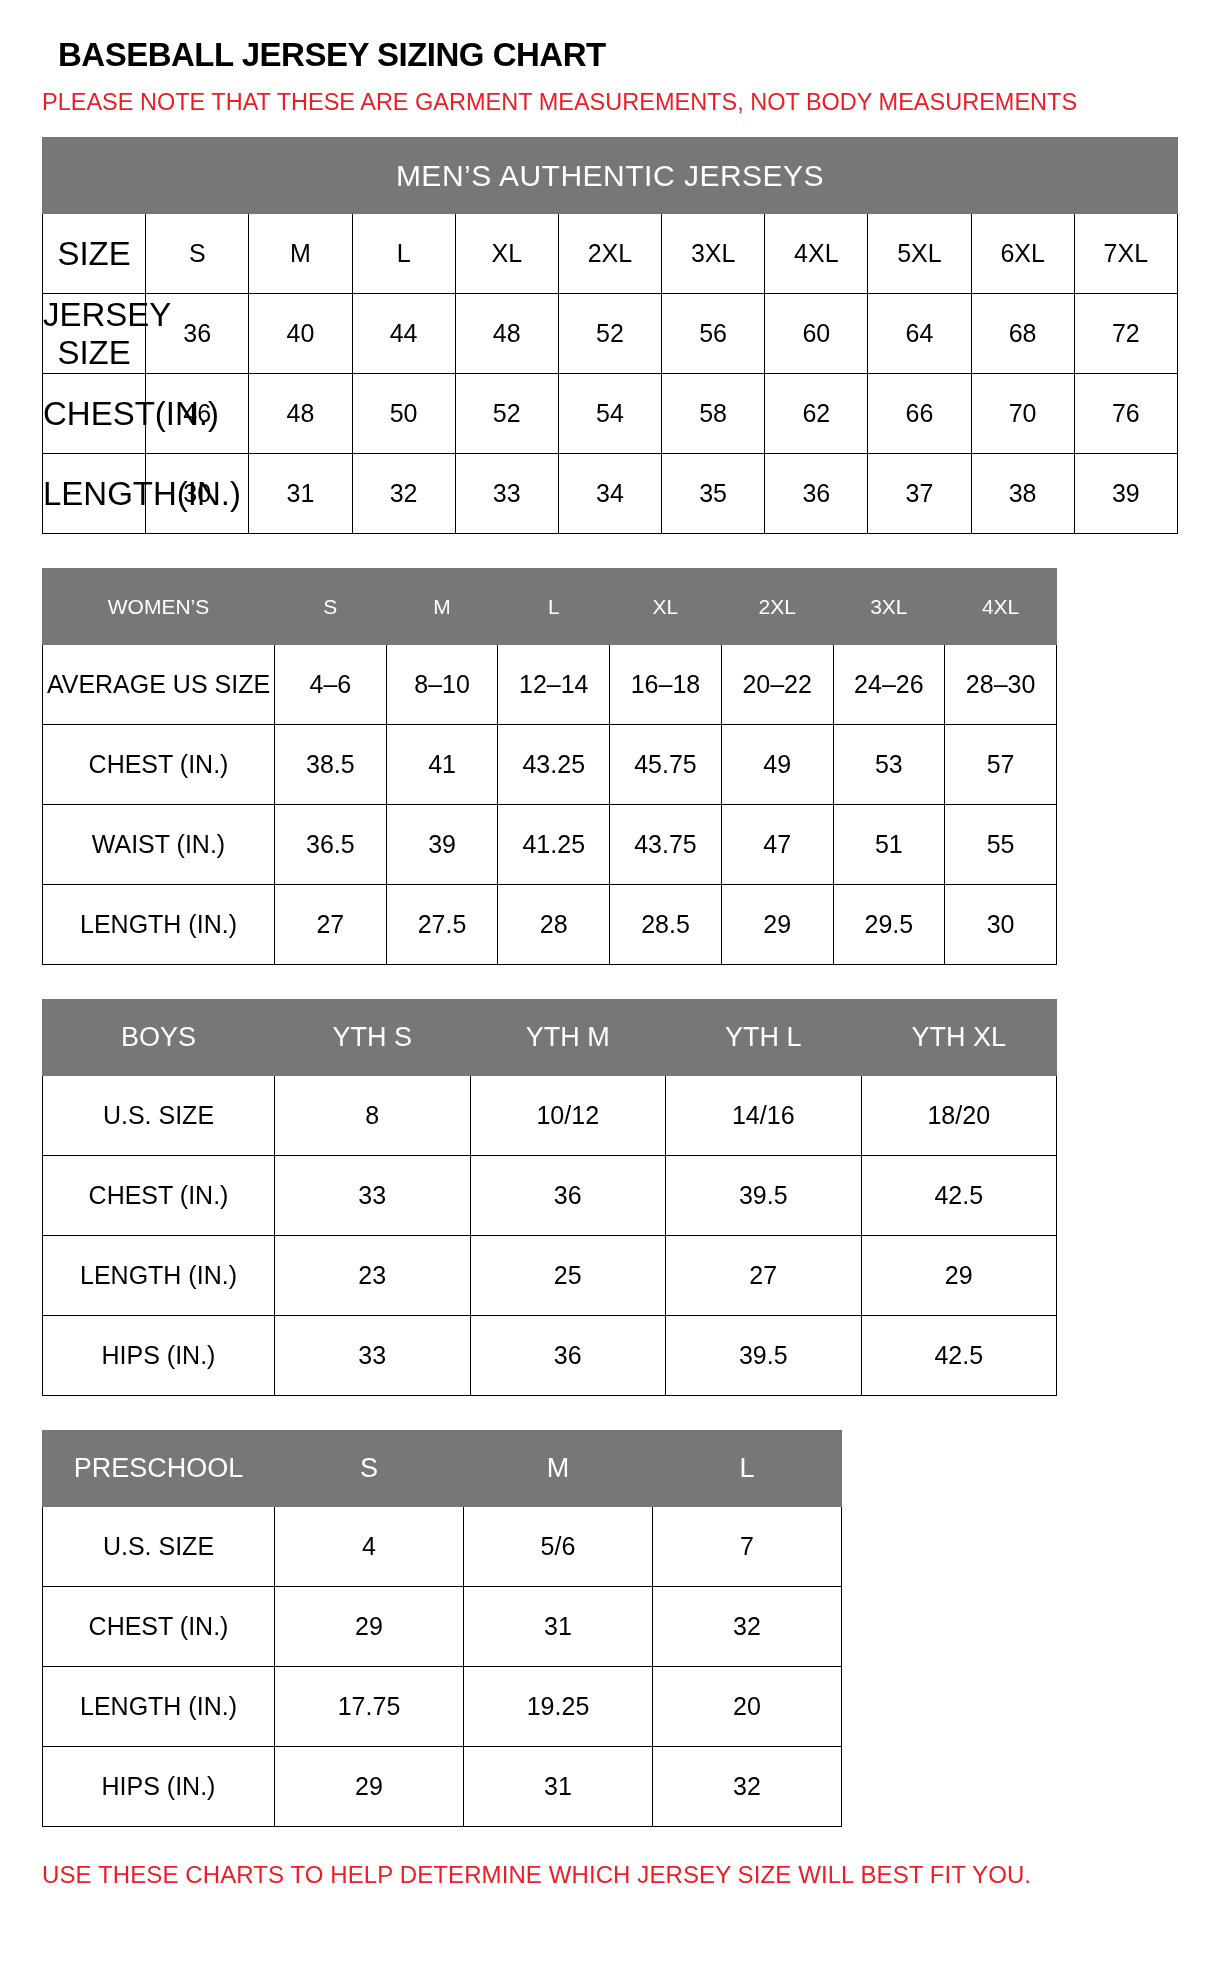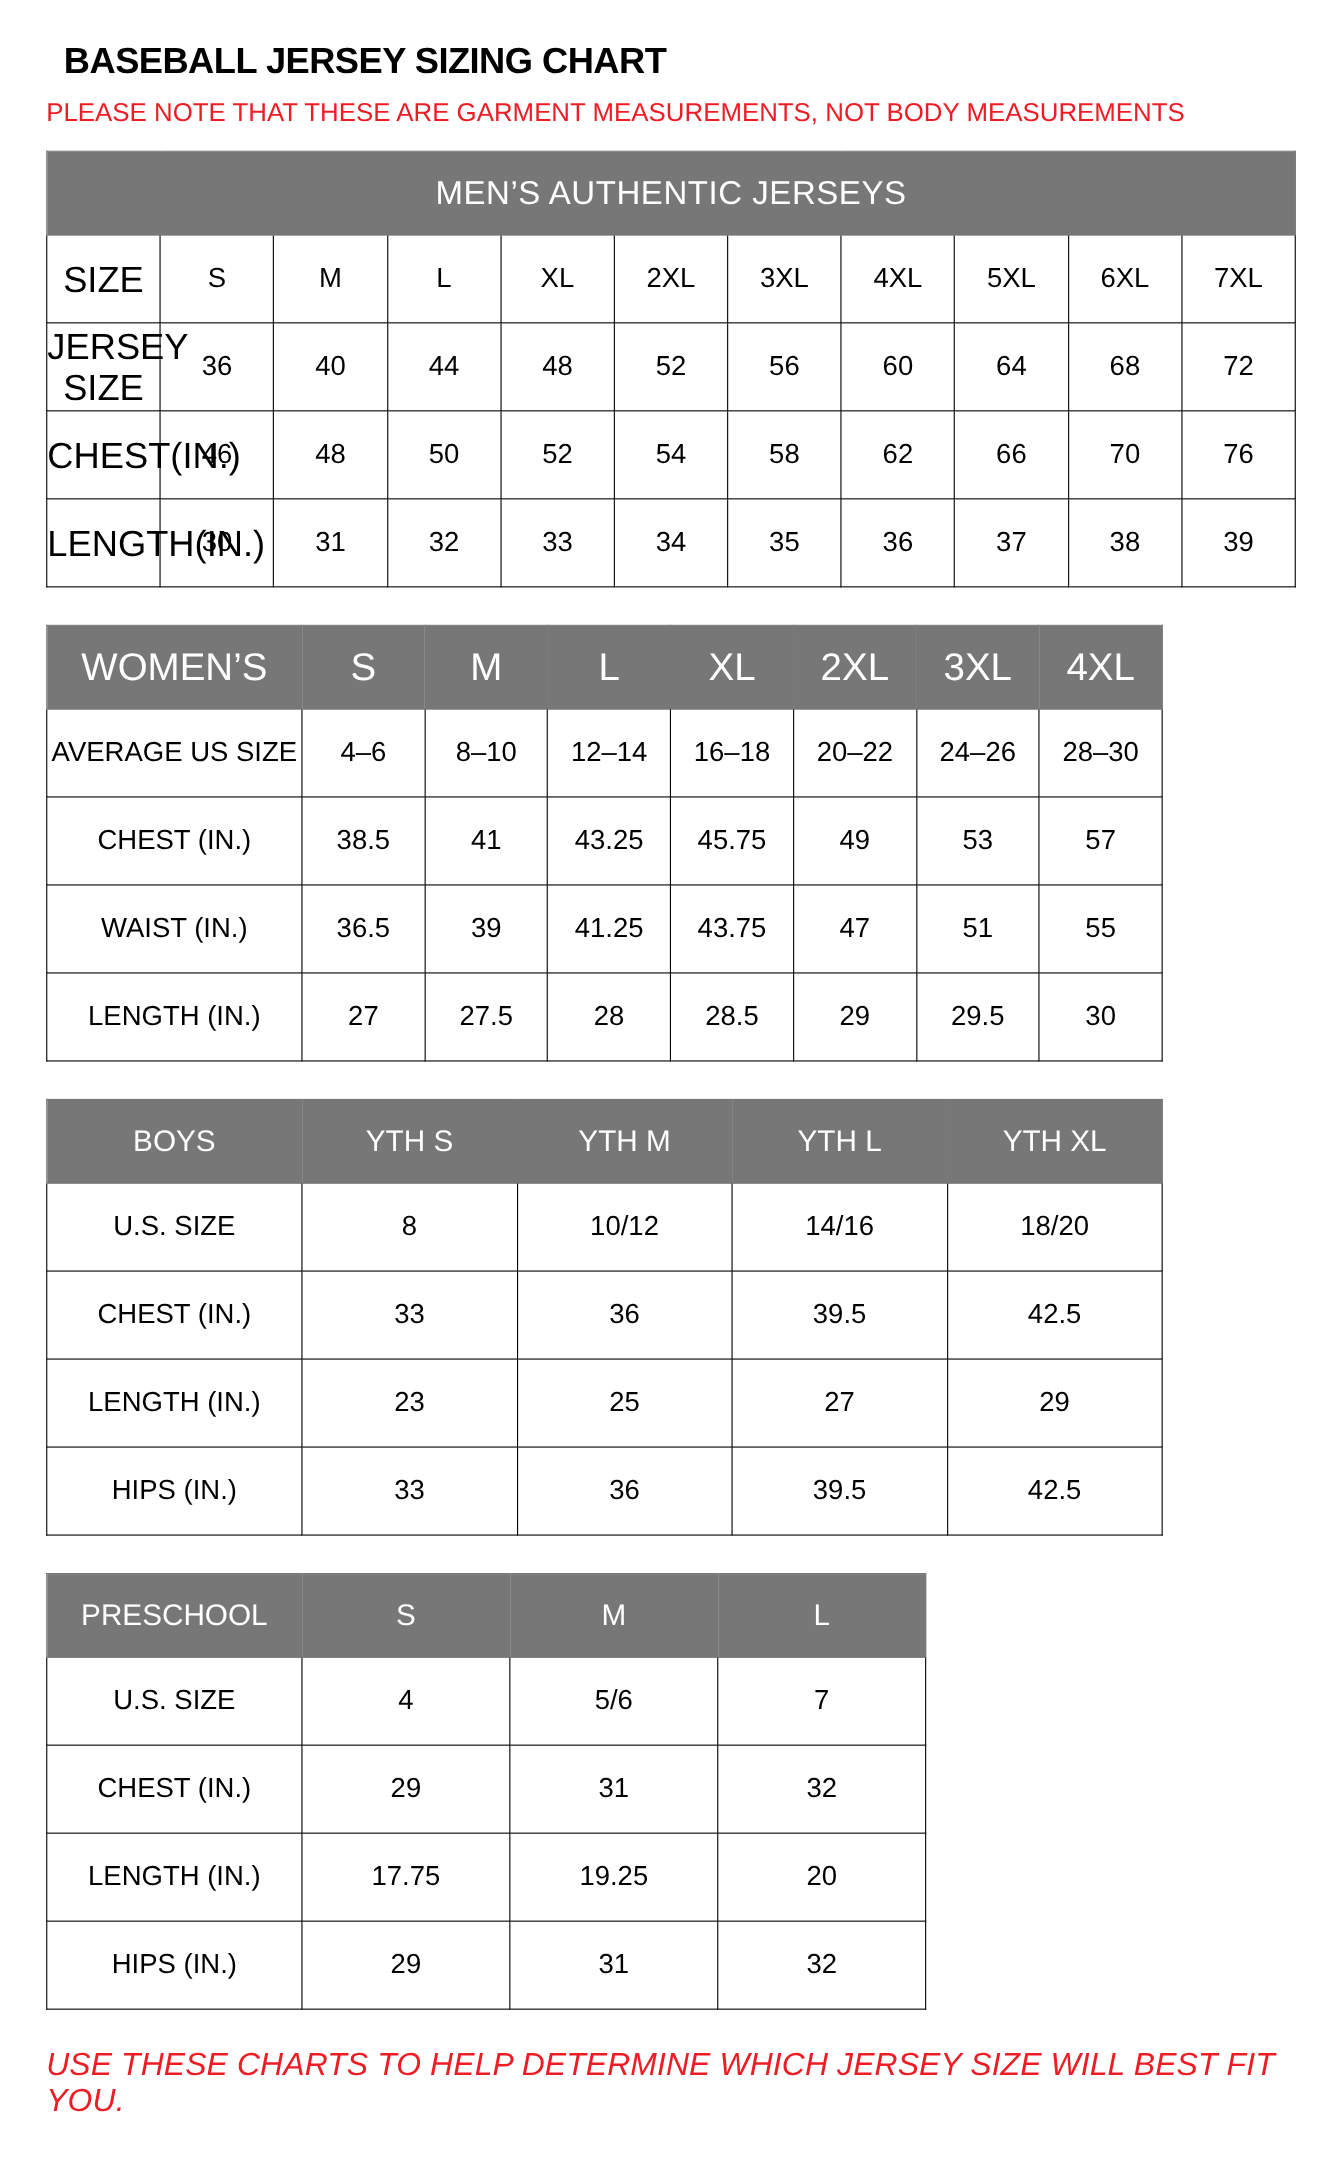--- a/index.html
+++ b/index.html
@@ -74,33 +74,32 @@
     font-size: 24px;
     line-height: 1.15;
   }
   
   #mens-table { width: 1136px; }
   #mens-table .lbl-col { width: 232px; }
   
   #womens-table { width: 1015px; }
   #womens-table .lbl-col { width: 232px; }
   #womens-table td { font-size: 25px; }
-  #womens-table .hdr-cell { font-size: 35px; }
+  #womens-table .hdr-cell { font-size: 21px; }
   
   #boys-table { width: 1015px; }
   #boys-table .lbl-col { width: 232px; }
   
   #preschool-table { width: 800px; }
   #preschool-table .lbl-col { width: 232px; }
   .footer-note {
     color: #ee1c25;
-    font-size: 29px;
+    font-size: 24px;
     margin: 6px 0 26px 0;
     letter-spacing: 0.1px;
-    font-style: italic;
   }
 </style>
 </head>
 <body>
 
 <div class="page">
 
   <h1 class="main-title">BASEBALL JERSEY SIZING CHART</h1>
 
   <p class="note">PLEASE NOTE THAT THESE ARE GARMENT MEASUREMENTS, NOT BODY MEASUREMENTS</p>

